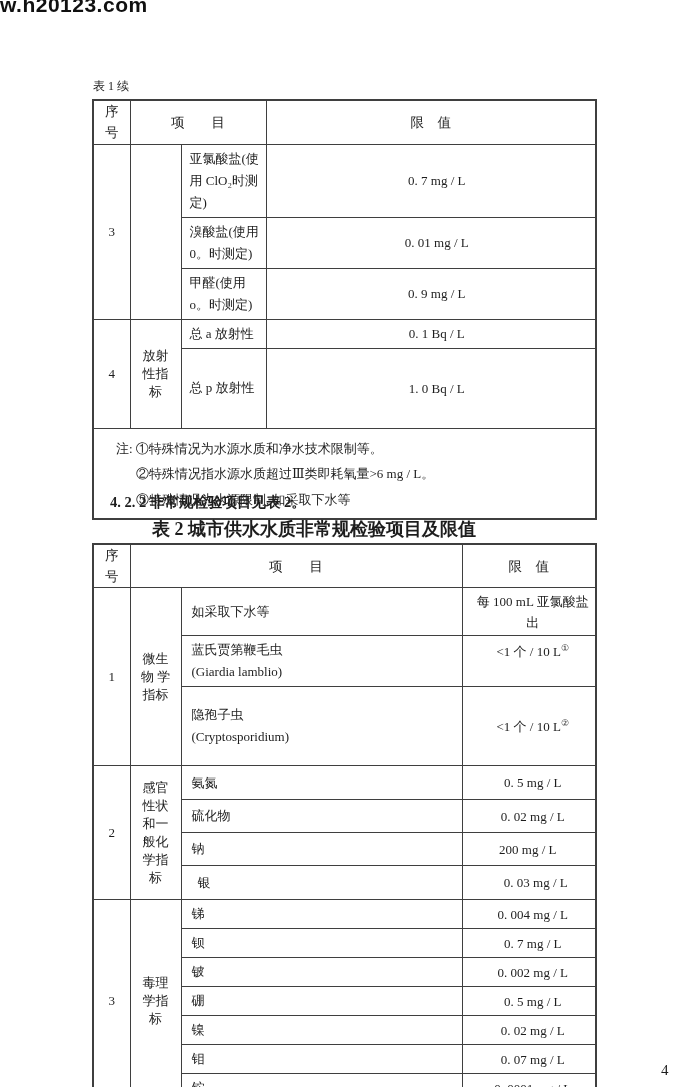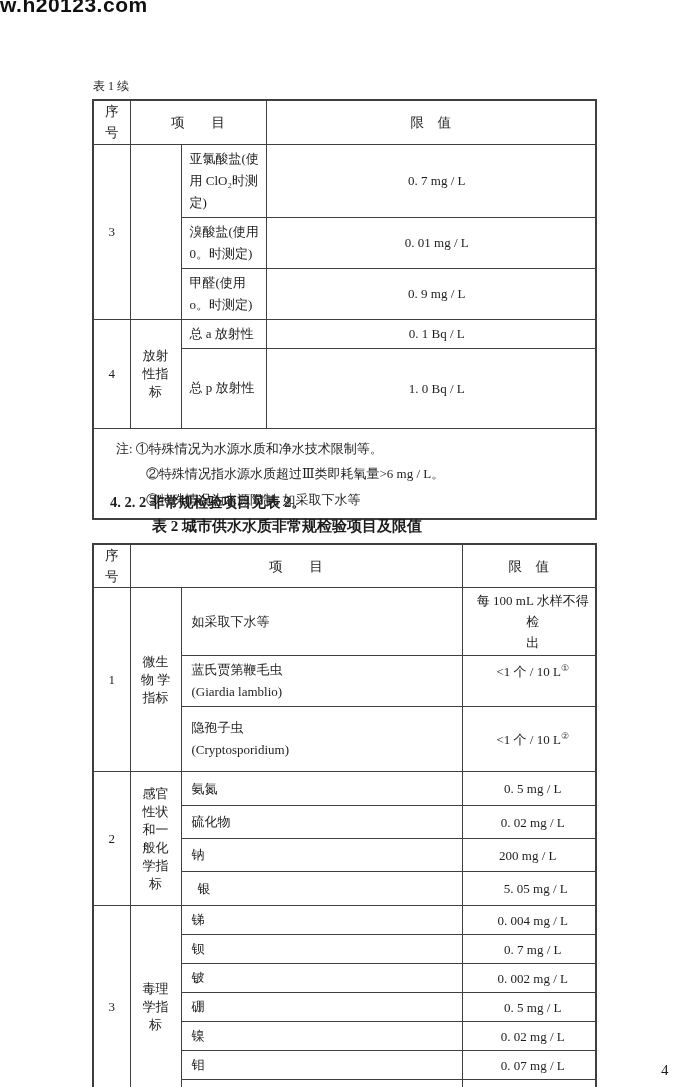--- a/index.html
+++ b/index.html
@@ -8,21 +8,21 @@
     font-family:"Liberation Serif","DejaVu Serif",serif;color:#1d1d1d;
     overflow:hidden;
   }
   .watermark{
     position:absolute;left:0;top:-7px;
     font-family:"Liberation Sans","DejaVu Sans",sans-serif;
     font-weight:bold;font-size:21px;color:#101010;letter-spacing:0.5px;
   }
   .t1-label{position:absolute;left:93px;top:78px;font-size:12px;}
   .section-heading{position:absolute;left:110px;top:493px;font-size:14.5px;font-weight:bold;}
-  .t2-title{position:absolute;left:152px;top:517px;font-size:15px;font-weight:bold;}
+  .t2-title{position:absolute;left:152px;top:517px;font-size:18px;font-weight:bold;}
   .pageno{position:absolute;left:661px;top:1062px;font-size:15px;}
 
   table.tbl{
     position:absolute;border-collapse:collapse;table-layout:fixed;
     border:2px solid #3f3f3f;
   }
   .tbl td{
     border:1px solid #3f3f3f;font-size:13px;vertical-align:middle;
     padding:0;overflow:hidden;
   }
@@ -33,21 +33,21 @@
   td.num{text-align:center;}
   td.cat{text-align:center;line-height:18px;}
   td.item{text-align:left;padding:3px 3px 3px 8px;line-height:22px;margin-left:8px;}
   td.limit{text-align:center;padding:2px 2px 2px 14px;line-height:21px;}
   .t2 td.item{padding-left:10px;}
   .t2 td.limit{padding-left:10px;}
   .pre{white-space:pre-line;}
   sup{font-size:9px;line-height:0;}
 
   td.notes{padding:7px 8px 6px 22px;line-height:25.5px;font-size:13px;vertical-align:top;}
-  .note-indent{margin-left:30px;}
+  .note-indent{margin-left:20px;}
 </style>
 </head>
 <body>
 
 <div class="watermark">w.h20123.com</div>
 
 <div class="t1-label">表 1 续</div>
 
 <table class="tbl t1">
   <colgroup>
@@ -119,29 +119,29 @@
 号</td>
     <td class="hd" colspan="2">项　　目</td>
     <td class="hd">限　值</td>
   </tr>
   <tr style="height:48px">
     <td class="num" rowspan="3">1</td>
     <td class="cat pre" rowspan="3">微生
 物 学
 指标</td>
     <td class="item">如采取下水等</td>
-    <td class="limit pre">每 100 mL 水样不得检
+    <td class="limit pre">每 100 mL 亚氯酸盐
 出</td>
   </tr>
   <tr style="height:47px">
     <td class="item pre">蓝氏贾第鞭毛虫
 (Giardia lamblio)</td>
     <td class="limit" style="vertical-align:top;padding-top:5px;"><span>&lt;1 个 / 10 L</span><sup>①</sup></td>
   </tr>
-  <tr style="height:65px">
+  <tr style="height:79px">
     <td class="item pre">隐孢子虫
 (Cryptosporidium)</td>
     <td class="limit"><span>&lt;1 个 / 10 L</span><sup>②</sup></td>
   </tr>
   <tr style="height:34px">
     <td class="num" rowspan="4">2</td>
     <td class="cat pre" rowspan="4">感官
 性状
 和一
 般化
@@ -153,21 +153,21 @@
   <tr style="height:33px">
     <td class="item">硫化物</td>
     <td class="limit">0. 02 mg / L</td>
   </tr>
   <tr style="height:33px">
     <td class="item">钠</td>
     <td class="limit" style="padding-left:0">200 mg / L</td>
   </tr>
   <tr style="height:34px">
     <td class="item" style="padding-left:16px">银</td>
-    <td class="limit" style="padding-left:16px">5. 05 mg / L</td>
+    <td class="limit" style="padding-left:16px">0. 03 mg / L</td>
   </tr>
   <tr style="height:23px">
     <td class="num" rowspan="7">3</td>
     <td class="cat pre" rowspan="7">毒理
 学指
 标</td>
     <td class="item">锑</td>
     <td class="limit">0. 004 mg / L</td>
   </tr>
   <tr style="height:23px">

